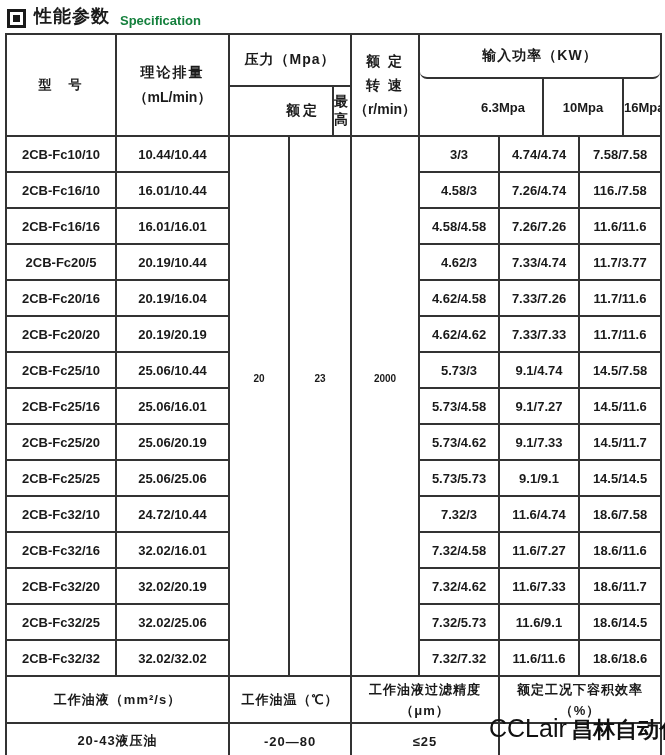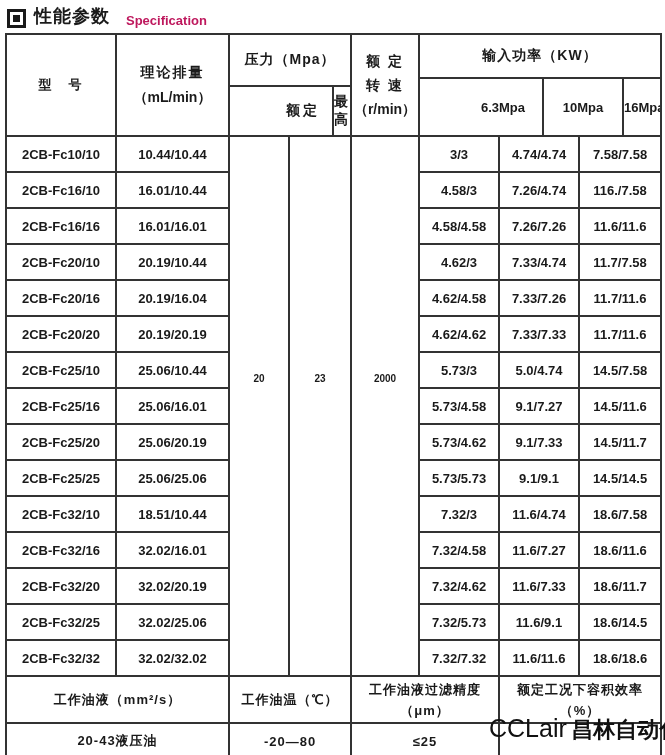--- a/index.html
+++ b/index.html
@@ -18,21 +18,21 @@
     display: flex; align-items: flex-end;
   }
   .title-icon {
     width: 13px; height: 13px;
     border: 3px solid #1a1a1a;
     display: flex; align-items: center; justify-content: center;
     margin-right: 8px;
   }
   .title-icon .inner { width: 7px; height: 7px; background: #1a1a1a; }
   .title-zh { font-size: 18px; font-weight: bold; letter-spacing: 1px; }
-  .title-en { font-size: 13px; font-weight: bold; color: #be185d; margin-left: 16px; }
+  .title-en { font-size: 13px; font-weight: bold; color: #15803d; margin-left: 10px; }
 
   
   table.spec {
     position: absolute; top: 33px; left: 5px;
     width: 655px; height: 720px;
     border-collapse: collapse; table-layout: fixed;
   }
   .spec th, .spec td {
     border: 2px solid #333333;
     text-align: center; vertical-align: middle;
@@ -50,21 +50,21 @@
   .three-line { line-height: 24px; }
 
   
   .split-wrap { display: flex; flex-direction: column; width: 100%; height: 100%; }
   .split-top {
     display: flex; align-items: center; justify-content: center;
     border-bottom: 2px solid #333333;
     font-size: 14px; font-weight: bold; letter-spacing: 1px;
   }
   .pressure .split-top { height: 50px; }
-  .power .split-top { height: 42px; }
+  .power .split-top { height: 42px; border-radius: 7px; }
   .split-bottom { flex: 1; display: flex; padding-left: 44px; }
   .split-bottom .part {
     display: flex; align-items: center; justify-content: center;
     font-size: 14px; font-weight: bold; letter-spacing: 3px;
   }
   .split-bottom .part.num { letter-spacing: 0; font-size: 13px; }
   .split-bottom .part.divider { border-right: 2px solid #333333; }
   .pressure .part { flex: 0 0 58px; }
   .pressure .part:last-child { flex: 1; }
   .power .part { flex: 0 0 78px; }
@@ -163,45 +163,45 @@
           <td>116./7.58</td>
         </tr>
         <tr class="data-row">
           <td>2CB-Fc16/16</td>
           <td>16.01/16.01</td>
           <td>4.58/4.58</td>
           <td>7.26/7.26</td>
           <td>11.6/11.6</td>
         </tr>
         <tr class="data-row">
-          <td>2CB-Fc20/10</td>
+          <td>2CB-Fc20/5</td>
           <td>20.19/10.44</td>
           <td>4.62/3</td>
           <td>7.33/4.74</td>
-          <td>11.7/7.58</td>
+          <td>11.7/3.77</td>
         </tr>
         <tr class="data-row">
           <td>2CB-Fc20/16</td>
           <td>20.19/16.04</td>
           <td>4.62/4.58</td>
           <td>7.33/7.26</td>
           <td>11.7/11.6</td>
         </tr>
         <tr class="data-row">
           <td>2CB-Fc20/20</td>
           <td>20.19/20.19</td>
           <td>4.62/4.62</td>
           <td>7.33/7.33</td>
           <td>11.7/11.6</td>
         </tr>
         <tr class="data-row">
           <td>2CB-Fc25/10</td>
           <td>25.06/10.44</td>
           <td>5.73/3</td>
-          <td>5.0/4.74</td>
+          <td>9.1/4.74</td>
           <td>14.5/7.58</td>
         </tr>
         <tr class="data-row">
           <td>2CB-Fc25/16</td>
           <td>25.06/16.01</td>
           <td>5.73/4.58</td>
           <td>9.1/7.27</td>
           <td>14.5/11.6</td>
         </tr>
         <tr class="data-row">
@@ -213,21 +213,21 @@
         </tr>
         <tr class="data-row">
           <td>2CB-Fc25/25</td>
           <td>25.06/25.06</td>
           <td>5.73/5.73</td>
           <td>9.1/9.1</td>
           <td>14.5/14.5</td>
         </tr>
         <tr class="data-row">
           <td>2CB-Fc32/10</td>
-          <td>18.51/10.44</td>
+          <td>24.72/10.44</td>
           <td>7.32/3</td>
           <td>11.6/4.74</td>
           <td>18.6/7.58</td>
         </tr>
         <tr class="data-row">
           <td>2CB-Fc32/16</td>
           <td>32.02/16.01</td>
           <td>7.32/4.58</td>
           <td>11.6/7.27</td>
           <td>18.6/11.6</td>

